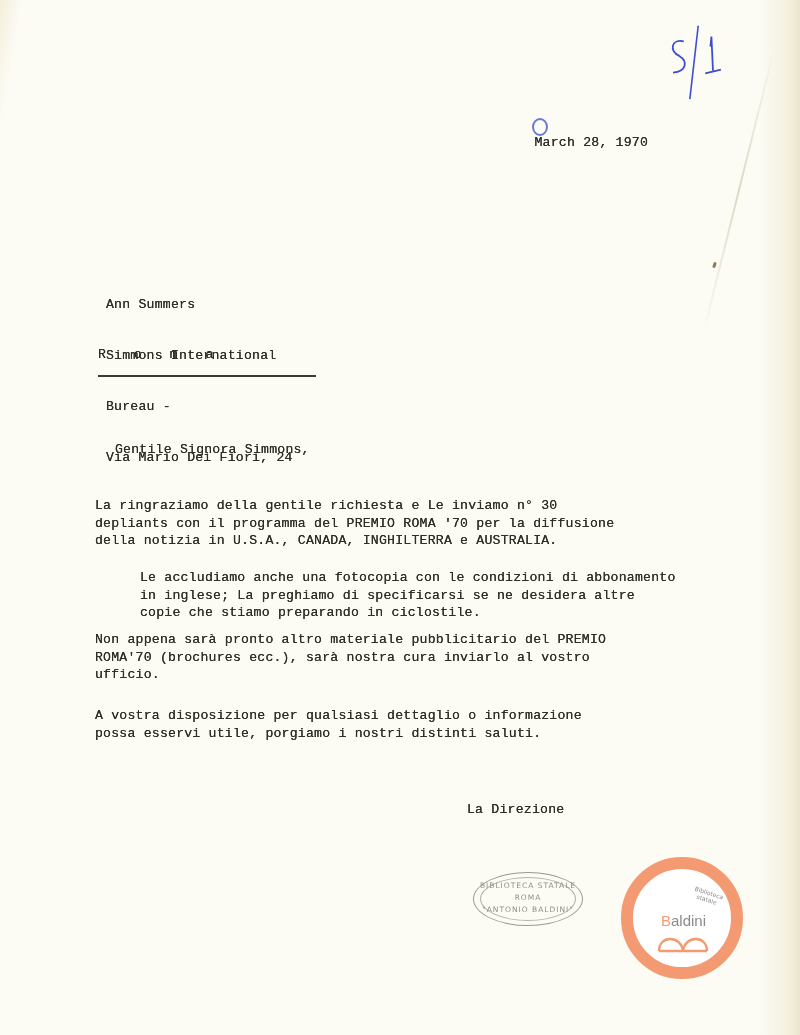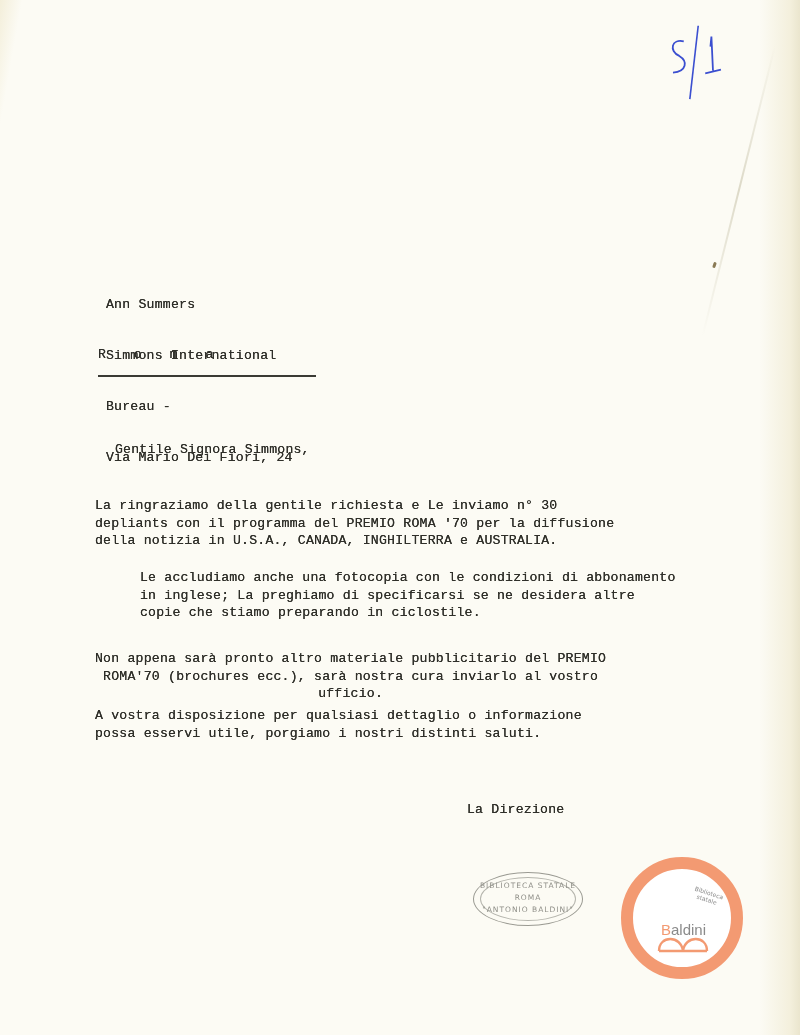--- a/index.html
+++ b/index.html
@@ -48,21 +48,21 @@
   .address .line { display: block; margin-left: 8px; }
   .roma {
     position: absolute; left: 98px; top: 346px; width: 218px;
     font-size: 13.2px; line-height: 17px; letter-spacing: 10px;
     border-bottom: 2px solid #3a3a34; padding-bottom: 12px;
   }
   .salutation { left: 95px; top: 441px; margin-left: 20px; }
   .para { position: absolute; left: 95px; font-size: 13.2px; line-height: 17.5px; white-space: pre; color: #2f2f29; text-shadow: 0 0 0.4px #2f2f29; letter-spacing: 0.2px; }
   .p1 { top: 497px; }
   .p2 { top: 569px; margin-left: 45px; }
-  .p3 { top: 650px; text-align: center; }
+  .p3 { top: 631px; }
   .p4 { top: 707px; }
   .signature { left: 451px; top: 801px; margin-left: 16px; }
   .stamp {
     position: absolute; left: 473px; top: 872px; width: 108px; height: 52px;
     border: 1.5px solid #9a9a92; border-radius: 50%;
     color: #8f8f88; font-size: 7.5px; text-align: center;
     font-family: "DejaVu Sans", sans-serif;
   }
   .stamp .inner {
     position: absolute; left: 6px; top: 4px; right: 6px; bottom: 4px;
@@ -74,21 +74,21 @@
   .logo {
     position: absolute; left: 621px; top: 857px; width: 98px; height: 98px;
     border: 12px solid #f39a72; border-radius: 50%; background: #ffffff;
   }
   .logo .small {
     position: absolute; left: 52px; top: 20px; font-size: 6px; color: #8a8a8a;
     font-family: "DejaVu Sans", sans-serif; transform: rotate(18deg); line-height: 7px;
     text-align: center;
   }
   .logo .brand {
-    position: absolute; left: 28px; top: 52px; font-size: 15px;
+    position: absolute; left: 28px; top: 43px; font-size: 15px;
     font-family: "Liberation Sans", sans-serif; color: #8a8a8a;
   }
   .logo .brand .first { color: #f39a72; }
   .logo svg { position: absolute; left: 24px; top: 60px; }
   .speck { position: absolute; left: 713px; top: 262px; width: 3px; height: 6px; background: #8a7a55; transform: rotate(20deg); border-radius: 2px; }
 </style>
 </head>
 <body>
 
 <div class="page">
@@ -96,20 +96,24 @@
   <div class="speck"></div>
 
   <div class="handnote">
     <svg width="60" height="80" viewBox="0 0 60 80">
       <path d="M18 18 C6 14, 2 26, 12 32 C20 38, 18 48, 4 48" fill="none" stroke="#3b4fd0" stroke-width="1.8"></path>
       <path d="M34 4 L18 76" fill="none" stroke="#3b4fd0" stroke-width="1.6"></path>
       <path d="M44 26 L46 16 L44 50 M36 52 L52 50" fill="none" stroke="#3b4fd0" stroke-width="1.8"></path>
     </svg>
   </div>
 
+  <div class="typed date">
+    <span>March 28, 1970</span>
+    <span class="blot"></span>
+  </div>
 
   <div class="typed address">
     <span class="line">Ann Summers</span>
     <span class="line">Simmons International</span>
     <span class="line">Bureau -</span>
     <span class="line">Via Mario Dei Fiori, 24</span>
   </div>
   <div class="roma typed">R o m a</div>
 
   <div class="typed salutation">Gentile Signora Simmons,</div>

